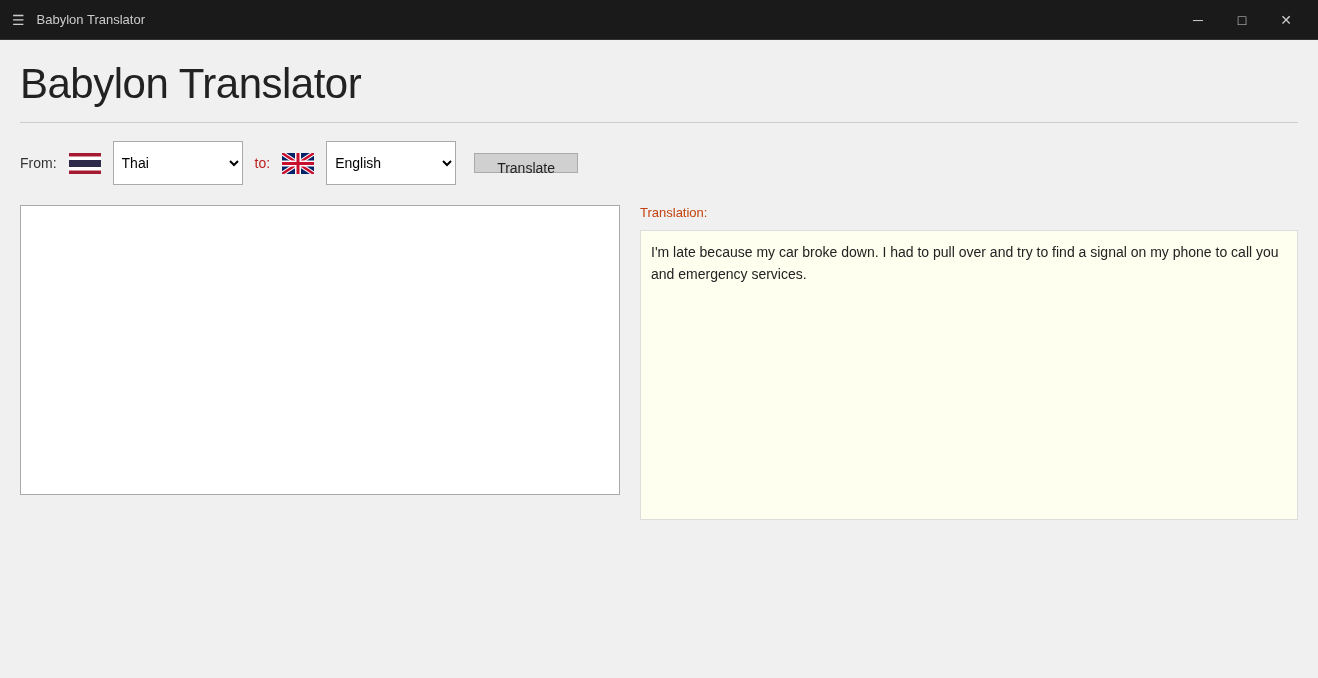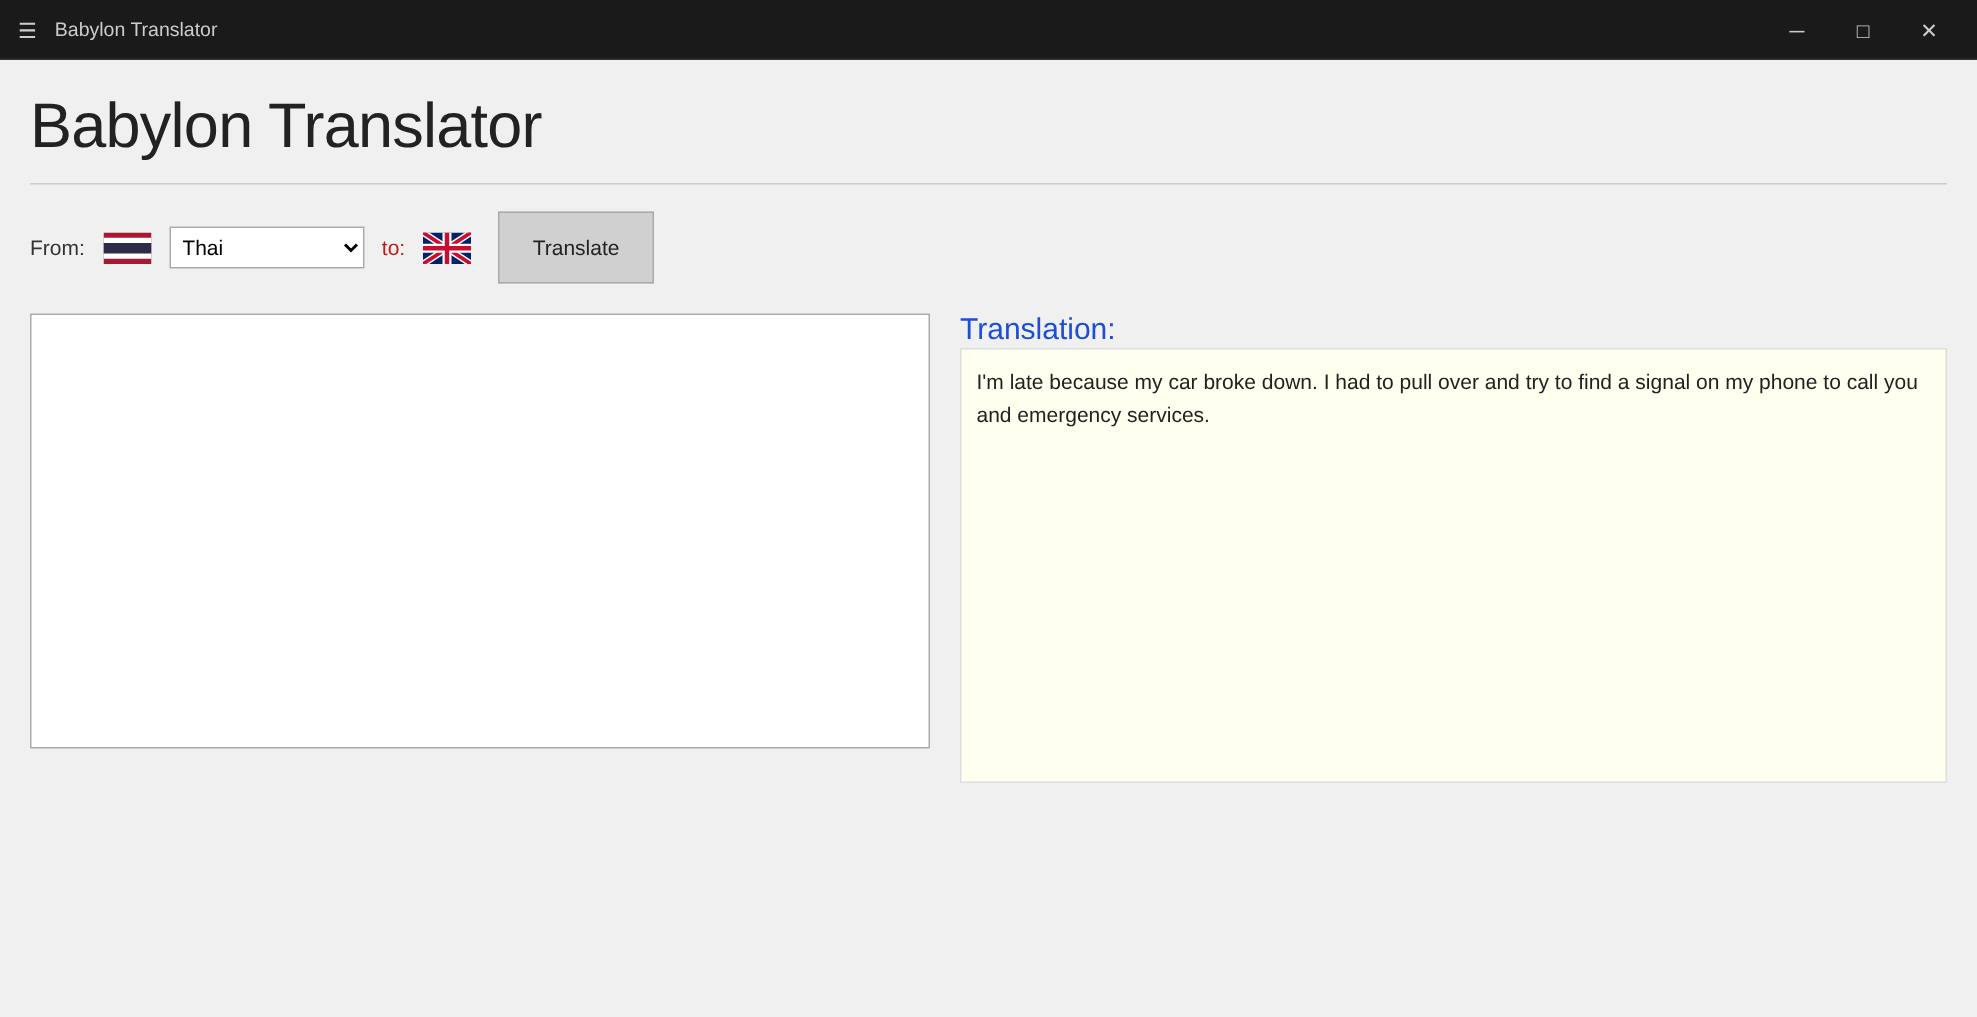--- a/index.html
+++ b/index.html
@@ -76,40 +76,40 @@
       display: flex;
       align-items: center;
       gap: 12px;
       margin-bottom: 20px;
     }
     .from-label {
       color: #333;
       font-size: 14px;
     }
     select {
-      height: 28px;
+      height: 44px;
       font-size: 14px;
       padding: 0 4px;
       border: 1px solid #aaa;
       background: white;
       cursor: pointer;
       min-width: 130px;
     }
     .to-label {
       color: #b91c1c;
       font-size: 14px;
     }
     .translate-btn {
       background: #d0d0d0;
       border: 1px solid #aaa;
       padding: 6px 22px;
       font-size: 14px;
       cursor: pointer;
       color: #222;
-      height: 48px;
+      height: 20px;
       margin-left: 6px;
     }
 
     
     .content-area {
       display: flex;
       gap: 20px;
       flex: 1;
     }
 
@@ -129,22 +129,23 @@
       color: #222;
       line-height: 1.5;
     }
 
     .output-area {
       flex: 1;
       display: flex;
       flex-direction: column;
     }
     .translation-label {
-      color: #1d4ed8;
-      font-size: 20px;
+      color: #c2410c;
+      font-size: 13px;
+      margin-bottom: 10px;
     }
     .translation-output {
       background: #fffff0;
       border: 1px solid #ddd;
       flex: 1;
       max-height: 290px;
       padding: 10px;
       font-size: 14px;
       color: #222;
       line-height: 1.6;
@@ -209,20 +210,29 @@
       <line x1="0" y1="0" x2="32" y2="21" stroke="#C8102E" stroke-width="2.5"></line>
       <line x1="32" y1="0" x2="0" y2="21" stroke="#C8102E" stroke-width="2.5"></line>
 
       <rect x="13" y="0" width="6" height="21" fill="white"></rect>
       <rect x="0" y="7.5" width="32" height="6" fill="white"></rect>
 
       <rect x="14.5" y="0" width="3" height="21" fill="#C8102E"></rect>
       <rect x="0" y="9" width="32" height="3" fill="#C8102E"></rect>
     </svg>
 
+    <select>
+      <option selected="">English</option>
+      <option>Thai</option>
+      <option>French</option>
+      <option>Spanish</option>
+      <option>German</option>
+      <option>Japanese</option>
+      <option>Chinese</option>
+    </select>
 
     <button class="translate-btn">Translate</button>
   </div>
 
   <div class="content-area">
 
     <div class="input-area">
       <textarea style=""></textarea>
     </div>
 

